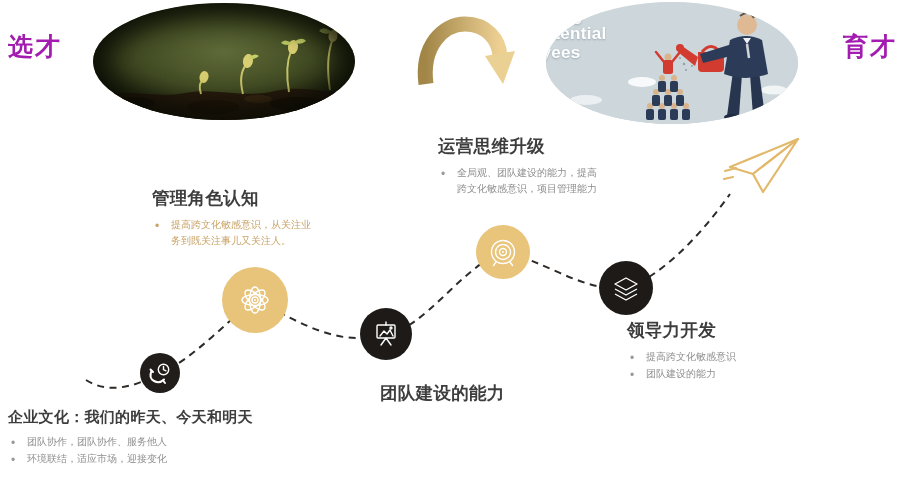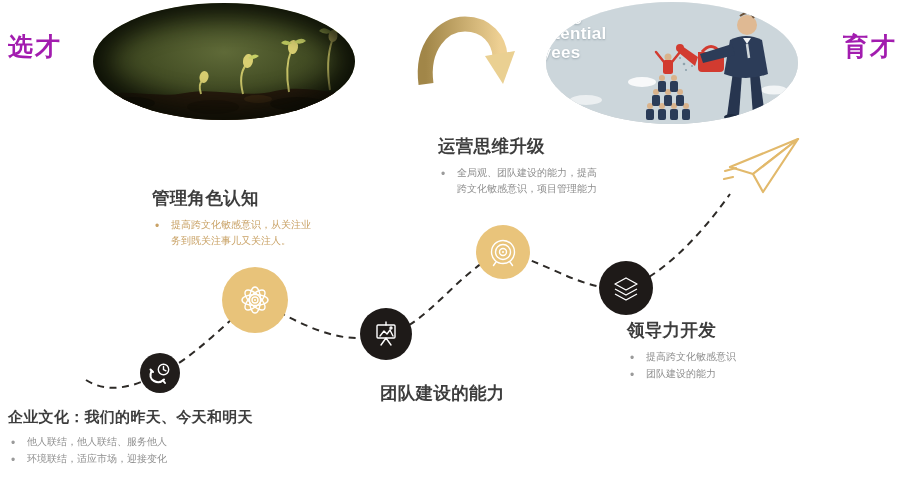--- a/index.html
+++ b/index.html
@@ -237,21 +237,21 @@
         <polygon points="76,5 8,33 31,40"></polygon>
         <polygon points="76,5 31,40 41,58"></polygon>
       </g>
       <path d="M3,37 L14,34 M2,45 L11,43" stroke="#e2b96b" stroke-width="2.2" stroke-linecap="round"></path>
     </svg>
   </div>
 
   <div class="block big" style="left:8px;top:396px;width:340px;">
     <h3>企业文化：我们的昨天、今天和明天</h3>
     <ul>
-      <li>他人联结，他人联结、服务他人</li>
+      <li>团队协作，团队协作、服务他人</li>
       <li>环境联结，适应市场，迎接变化</li>
     </ul>
   </div>
 
   <div class="block goldtext w160" style="left:152px;top:186px;">
     <h3>管理角色认知</h3>
     <ul>
       <li>提高跨文化敏感意识，从关注业务到既关注事儿又关注人。</li>
     </ul>
   </div>

